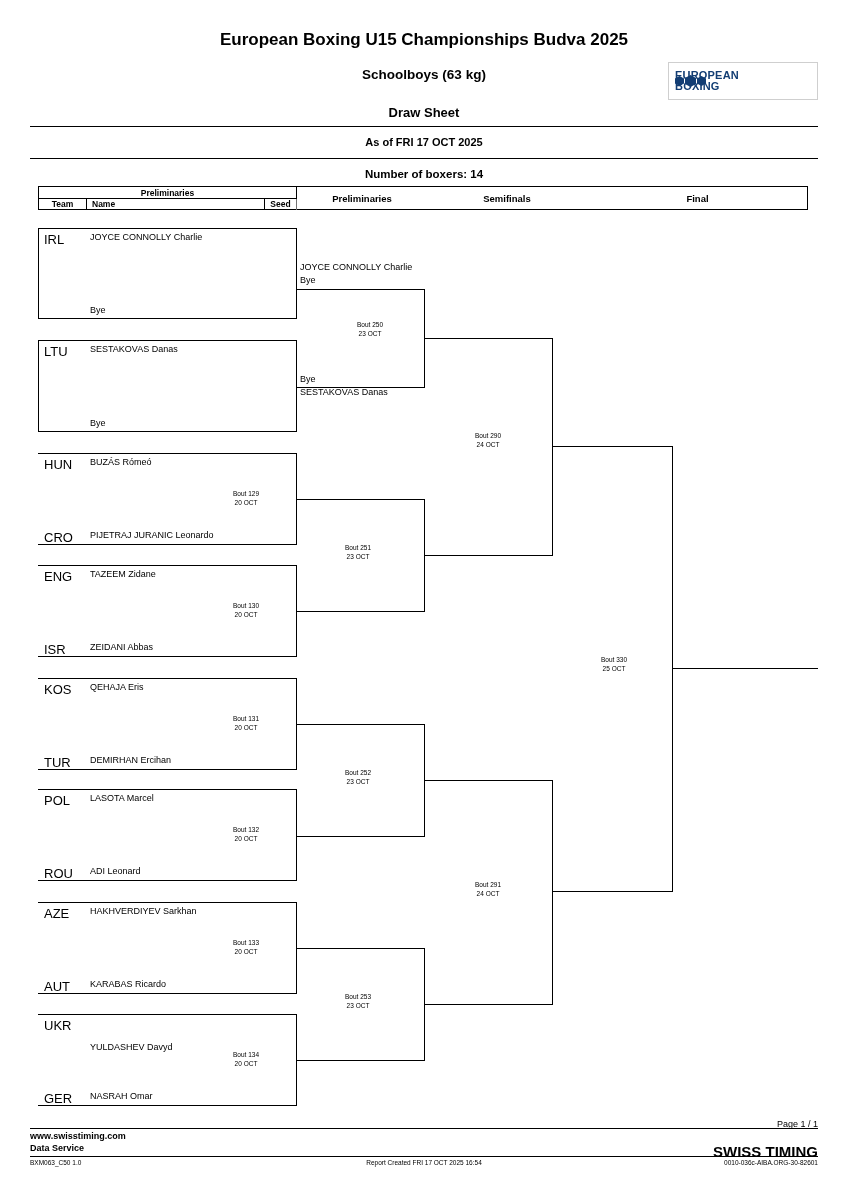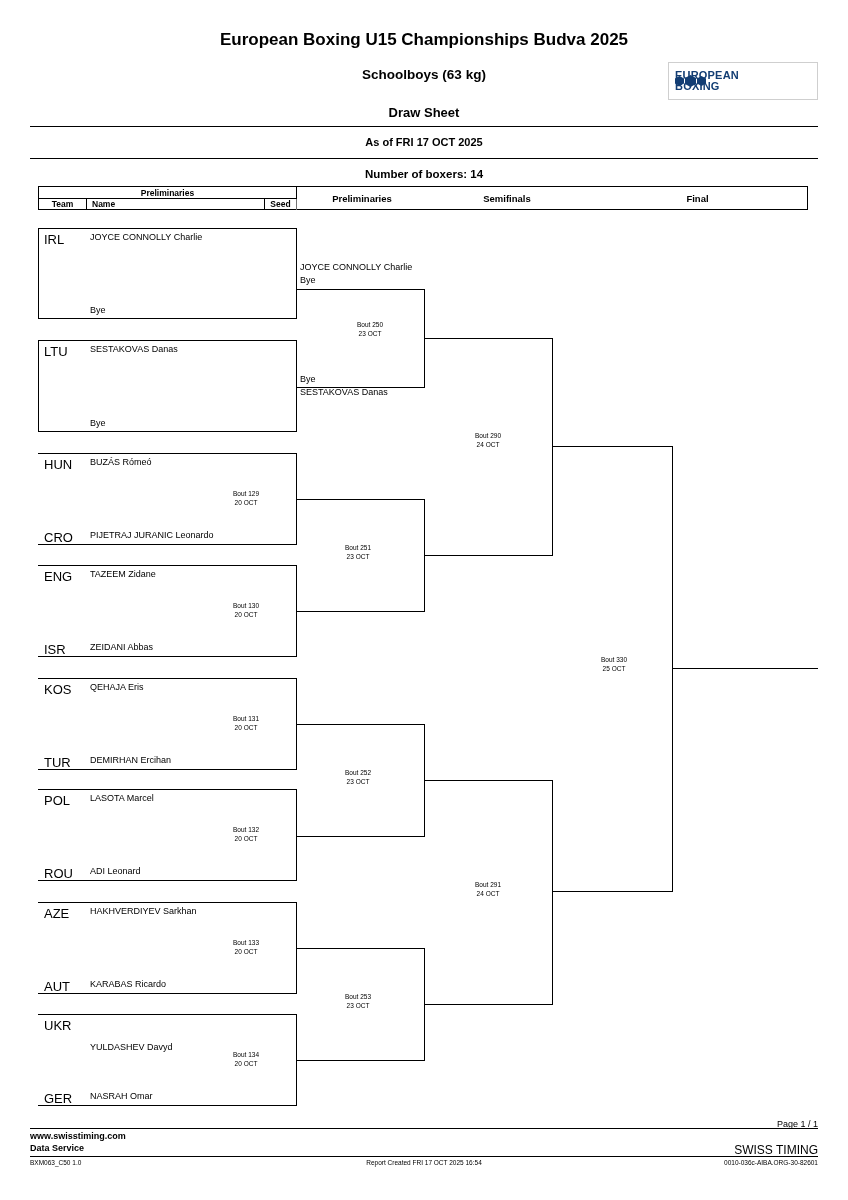--- a/index.html
+++ b/index.html
@@ -80,21 +80,21 @@
   .txt { position:absolute; font-size:9px; white-space:nowrap; }
   .team { position:absolute; font-size:13px; }
   .boutlbl { position:absolute; font-size:6.5px; text-align:center; line-height:9px; white-space:nowrap;}
 
   
   .footer { position:absolute; left:30px; top:1128px; width:788px; }
   .foot-rule { border-top:1px solid #000; width:788px; position:absolute; top:0; left:0;}
   .f-left1 { position:absolute; left:0; top:3px; font-size:9px; font-weight:bold; }
   .f-left2 { position:absolute; left:0; top:15px; font-size:9px; font-weight:bold; }
   .f-right1 { position:absolute; right:0; top:-9px; font-size:9px; }
-  .f-right2 { position:absolute; right:0; top:15px; font-size:12px; font-weight:normal; }
+  .f-right2 { position:absolute; right:0; top:15px; font-size:15px; font-weight:bold; }
   .foot-rule2 { border-top:1px solid #000; width:788px; position:absolute; top:28px; left:0;}
   .f-b-left { position:absolute; left:0; top:31px; font-size:6.5px; }
   .f-b-center { position:absolute; left:0; width:788px; text-align:center; top:31px; font-size:6.5px;}
   .f-b-right { position:absolute; right:0; top:31px; font-size:6.5px;}
 </style>
 </head>
 <body>
 
 <div class="page">
 

